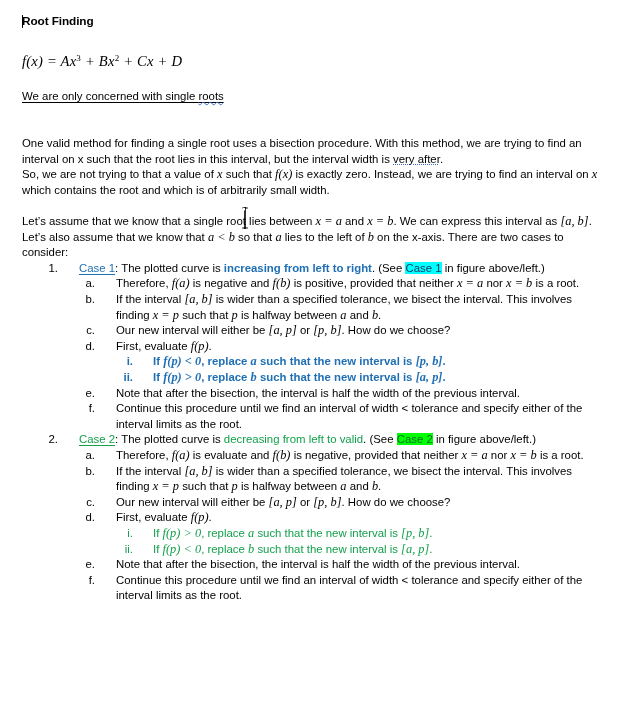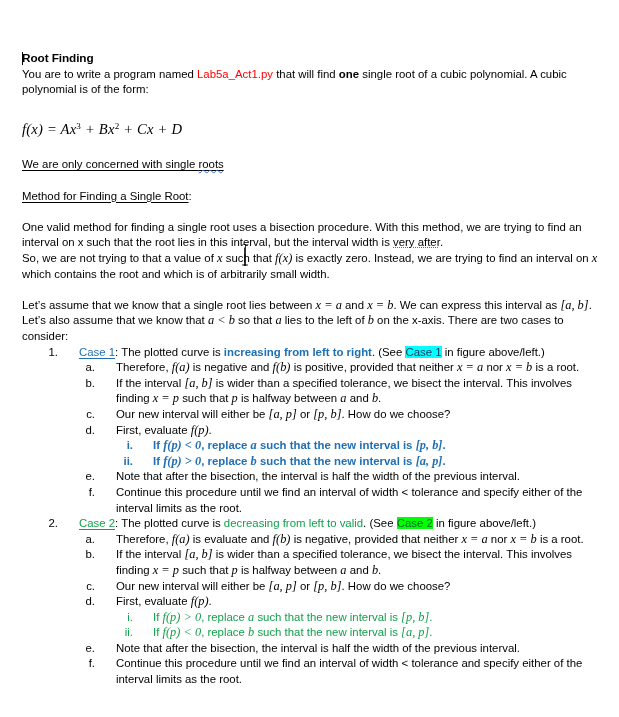--- a/index.html
+++ b/index.html
@@ -14,21 +14,20 @@
     font-family: "Liberation Sans", sans-serif;
     color: #000000;
     -webkit-font-smoothing: antialiased;
   }
   .page {
     position: relative;
     width: 619px;
     height: 522px;
     box-sizing: border-box;
     padding: 14px 19px 0 22px;
-    margin-top: 37px;
   }
   .doc {
     font-size: 11.4px;
     line-height: 15.6px;
   }
 
   h1.title {
     font-size: 11.8px;
     font-weight: bold;
     line-height: 15.6px;
@@ -139,33 +138,31 @@
 <body>
 
 <div class="page">
 
   <div class="caret"></div>
 
   <div class="doc">
 
     <h1 class="title">Root Finding</h1>
 
-    <p class="para"><span>You are to write a program named </span><span class="fname">Lab5a_Act1.py</span><span> that will find </span><span class="bold">one</span><span> single root of a cubic polynomial. A cubic polynomial is of the form:</span></p>
 
     <p class="spacer"></p>
 
     <p class="eq"><span>f(x) = </span> <span><span>Ax</span><sup>3</sup></span> + <span><span>Bx</span><sup>2</sup></span> + <span>Cx</span> + <span>D</span></p>
 
     <p class="spacer"></p>
 
     <p class="para uline"><span>We are only concerned with single </span><span class="spell">roots</span></p>
 
     <p class="spacer"></p>
 
-    <p class="para"><span class="uline">Method for Finding a Single Root</span><span>:</span></p>
 
     <p class="spacer"></p>
 
     <p class="para"><span>One valid method for finding a single root uses a bisection procedure. With this method, we are trying to find an interval on x such that the root lies in this interval, but the interval width is </span><span class="grammar">very after</span><span>.</span></p>
 
     <p class="para"><span>So, we are not trying to that a value of </span><span class="math">x</span><span> such that </span><span class="math">f(x)</span><span> is exactly zero. Instead, we are trying to find an interval on </span><span class="math">x</span><span> which contains the root and which is of arbitrarily small width.</span></p>
 
     <p class="spacer"></p>
 
     <p class="para"><span>Let’s assume that we know that a single root lies between </span><span class="math">x = a</span><span> and </span><span class="math">x = b</span><span>. We can express this interval as </span><span class="math">[a, b]</span><span>. Let’s also assume that we know that </span><span class="math">a &lt; b</span><span> so that </span><span class="math">a</span><span> lies to the left of </span><span class="math">b</span><span> on the x-axis. There are two cases to consider:</span></p>

